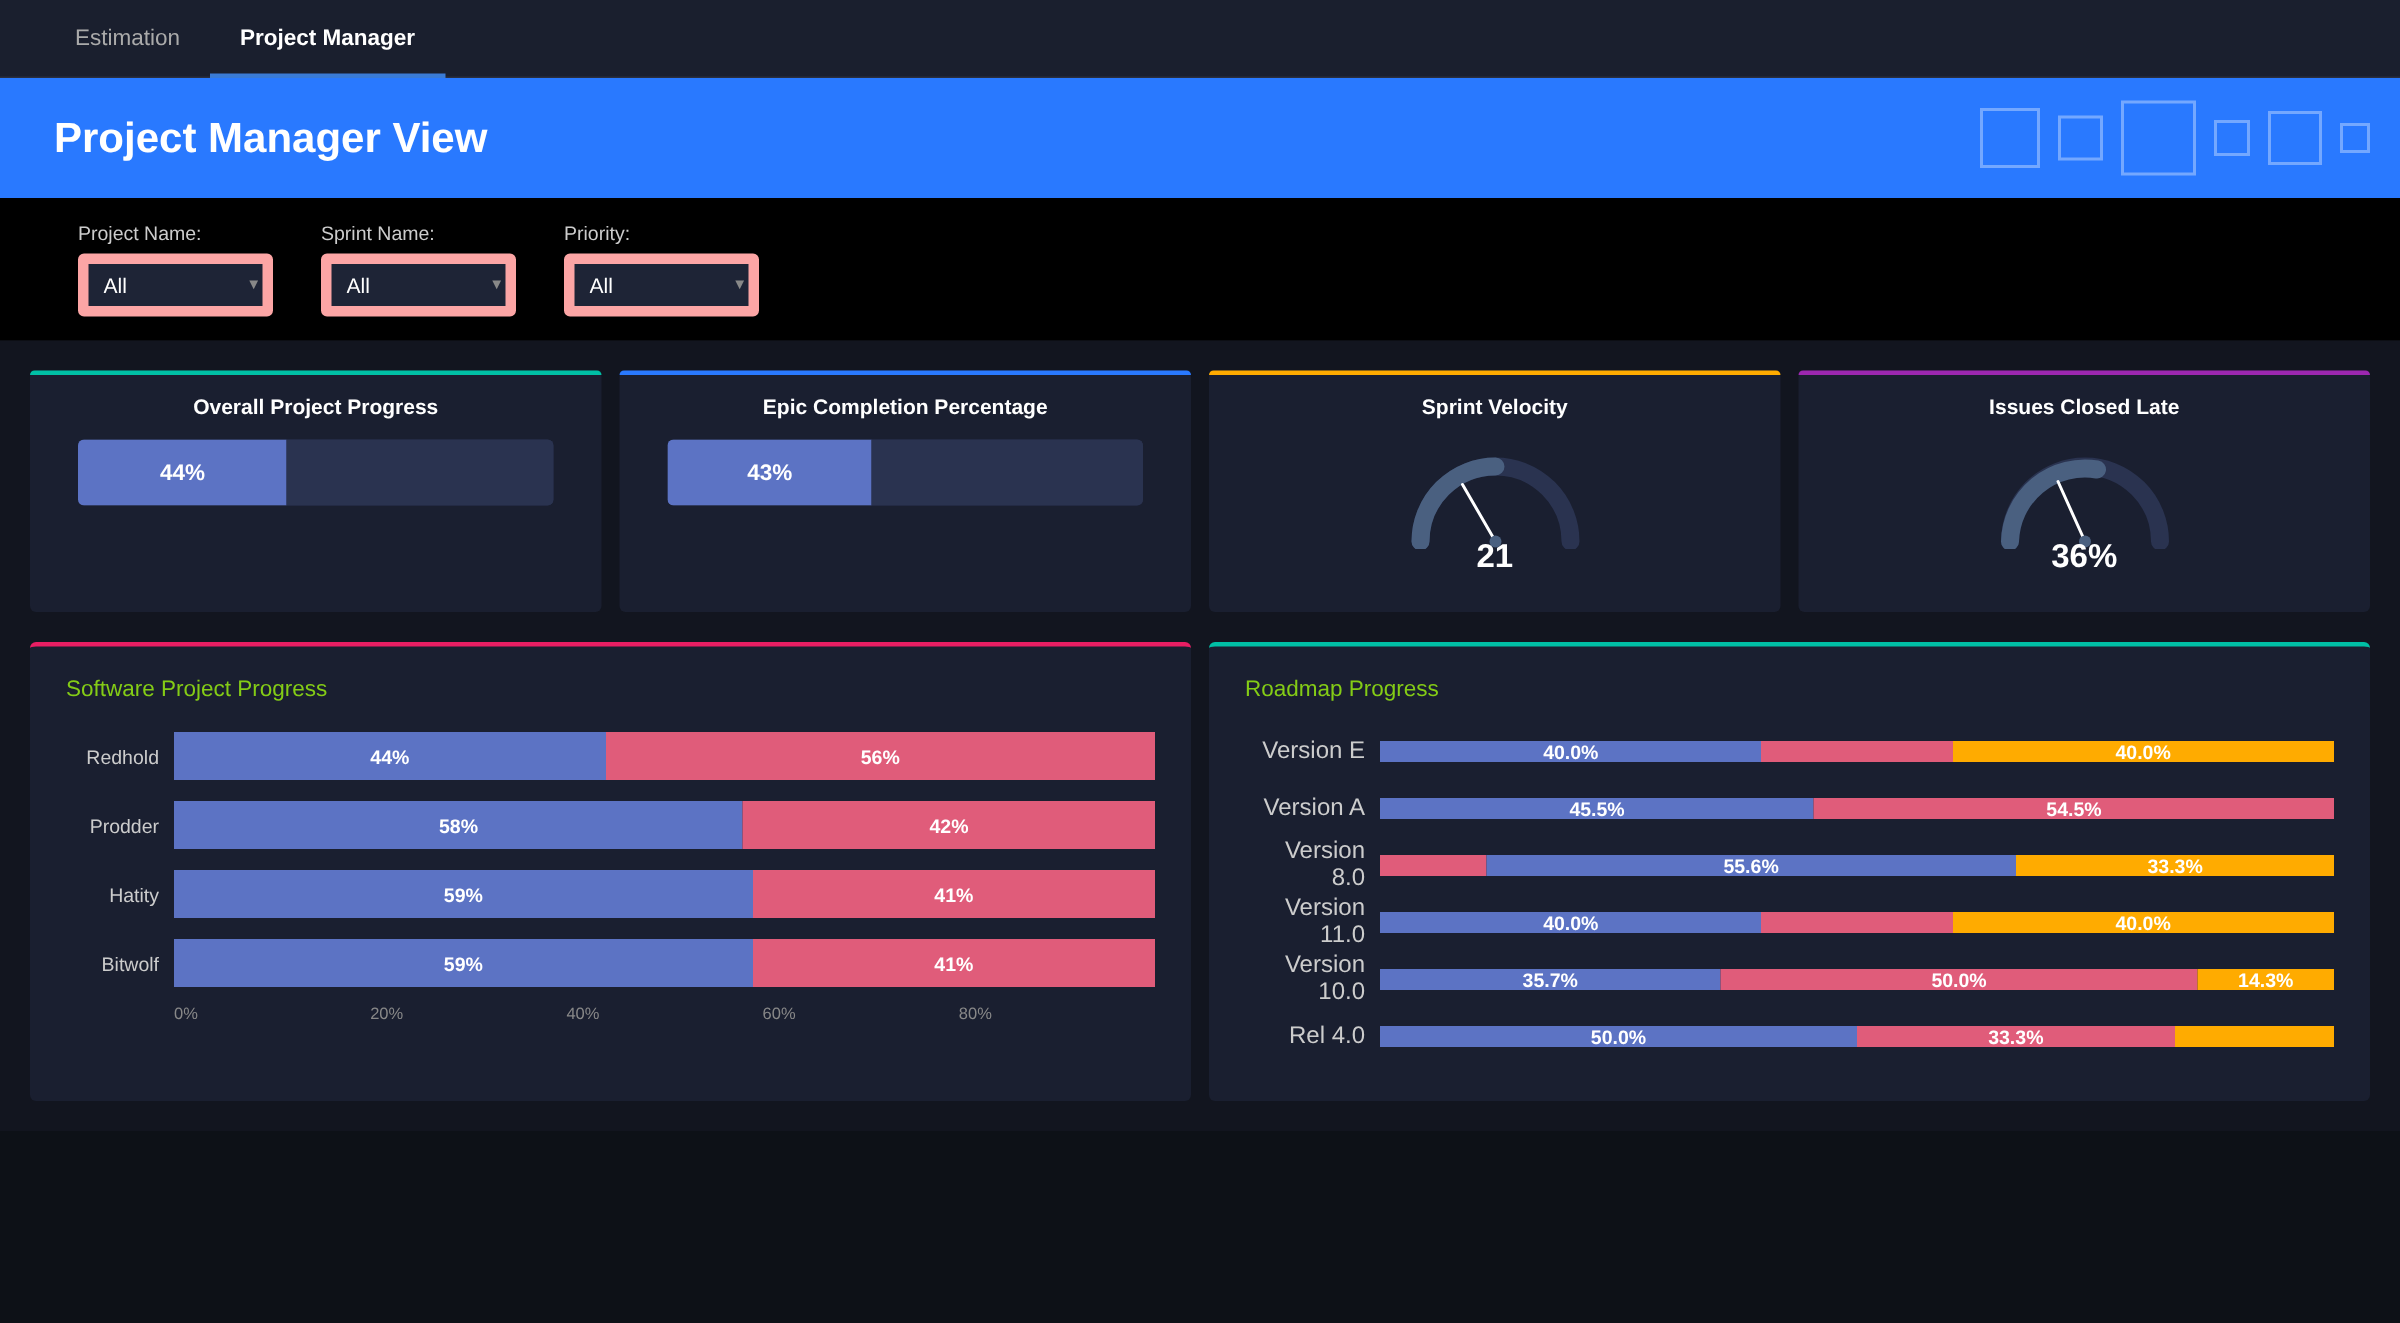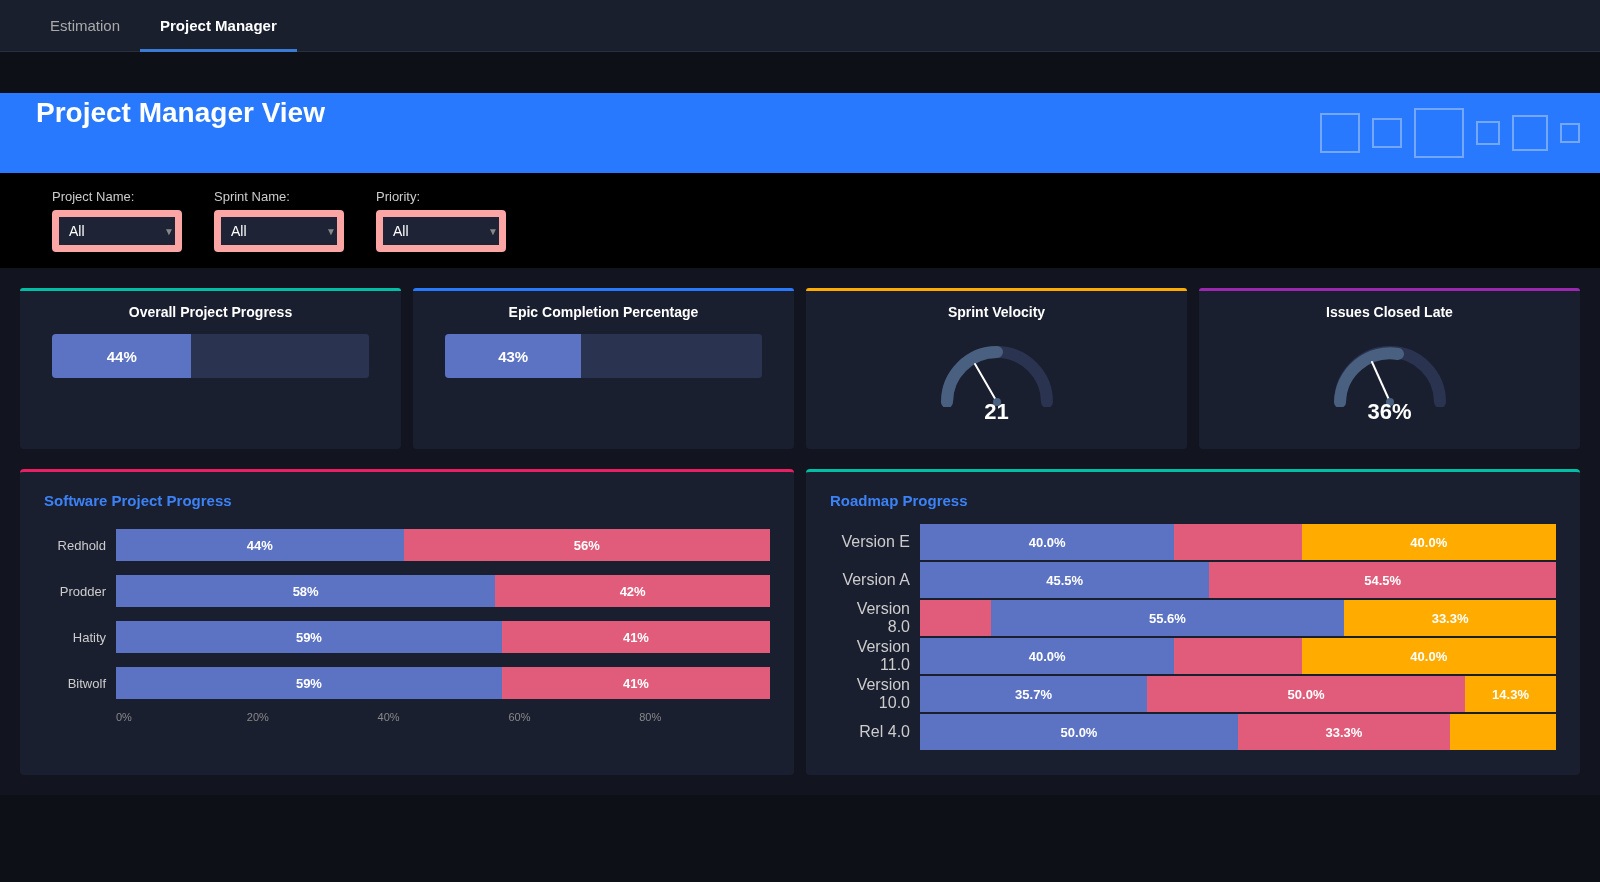--- a/index.html
+++ b/index.html
@@ -46,22 +46,21 @@
     }
 
     
     .header-banner {
       background: #2979ff;
       padding: 4px 36px;
       position: relative;
       overflow: hidden;
       min-height: 80px;
       display: flex;
-      align-items: flex-start;
-      margin-top: 41px;
+      align-items: center;
     }
     .header-banner h1 {
       font-size: 28px;
       font-weight: 700;
       color: #fff;
       z-index: 1;
       position: relative;
     }
     .banner-decoration {
       position: absolute;
@@ -231,22 +230,22 @@
       flex: 1;
       border-top: 3px solid #e91e63;
     }
     .chart-card.right {
       flex: 1;
       border-top: 3px solid #00bfa5;
     }
 
     .chart-title {
       font-size: 15px;
-      font-weight: 700;
-      color: #3b82f6;
+      font-weight: 400;
+      color: #84cc16;
       margin-bottom: 18px;
     }
 
     
     .bar-chart {
       width: 100%;
     }
     .bar-row {
       display: flex;
       align-items: center;
@@ -302,21 +301,21 @@
     .roadmap-label {
       width: 90px;
       text-align: right;
       font-size: 16px;
       color: #ccc;
       padding-right: 10px;
       flex-shrink: 0;
     }
     .roadmap-track {
       flex: 1;
-      height: 36px;
+      height: 14px;
       display: flex;
       position: relative;
     }
   </style>
 </head>
 <body>
 
 <div class="top-nav">
   <div class="nav-tab">Estimation</div>
   <div class="nav-tab active">Project Manager</div>

